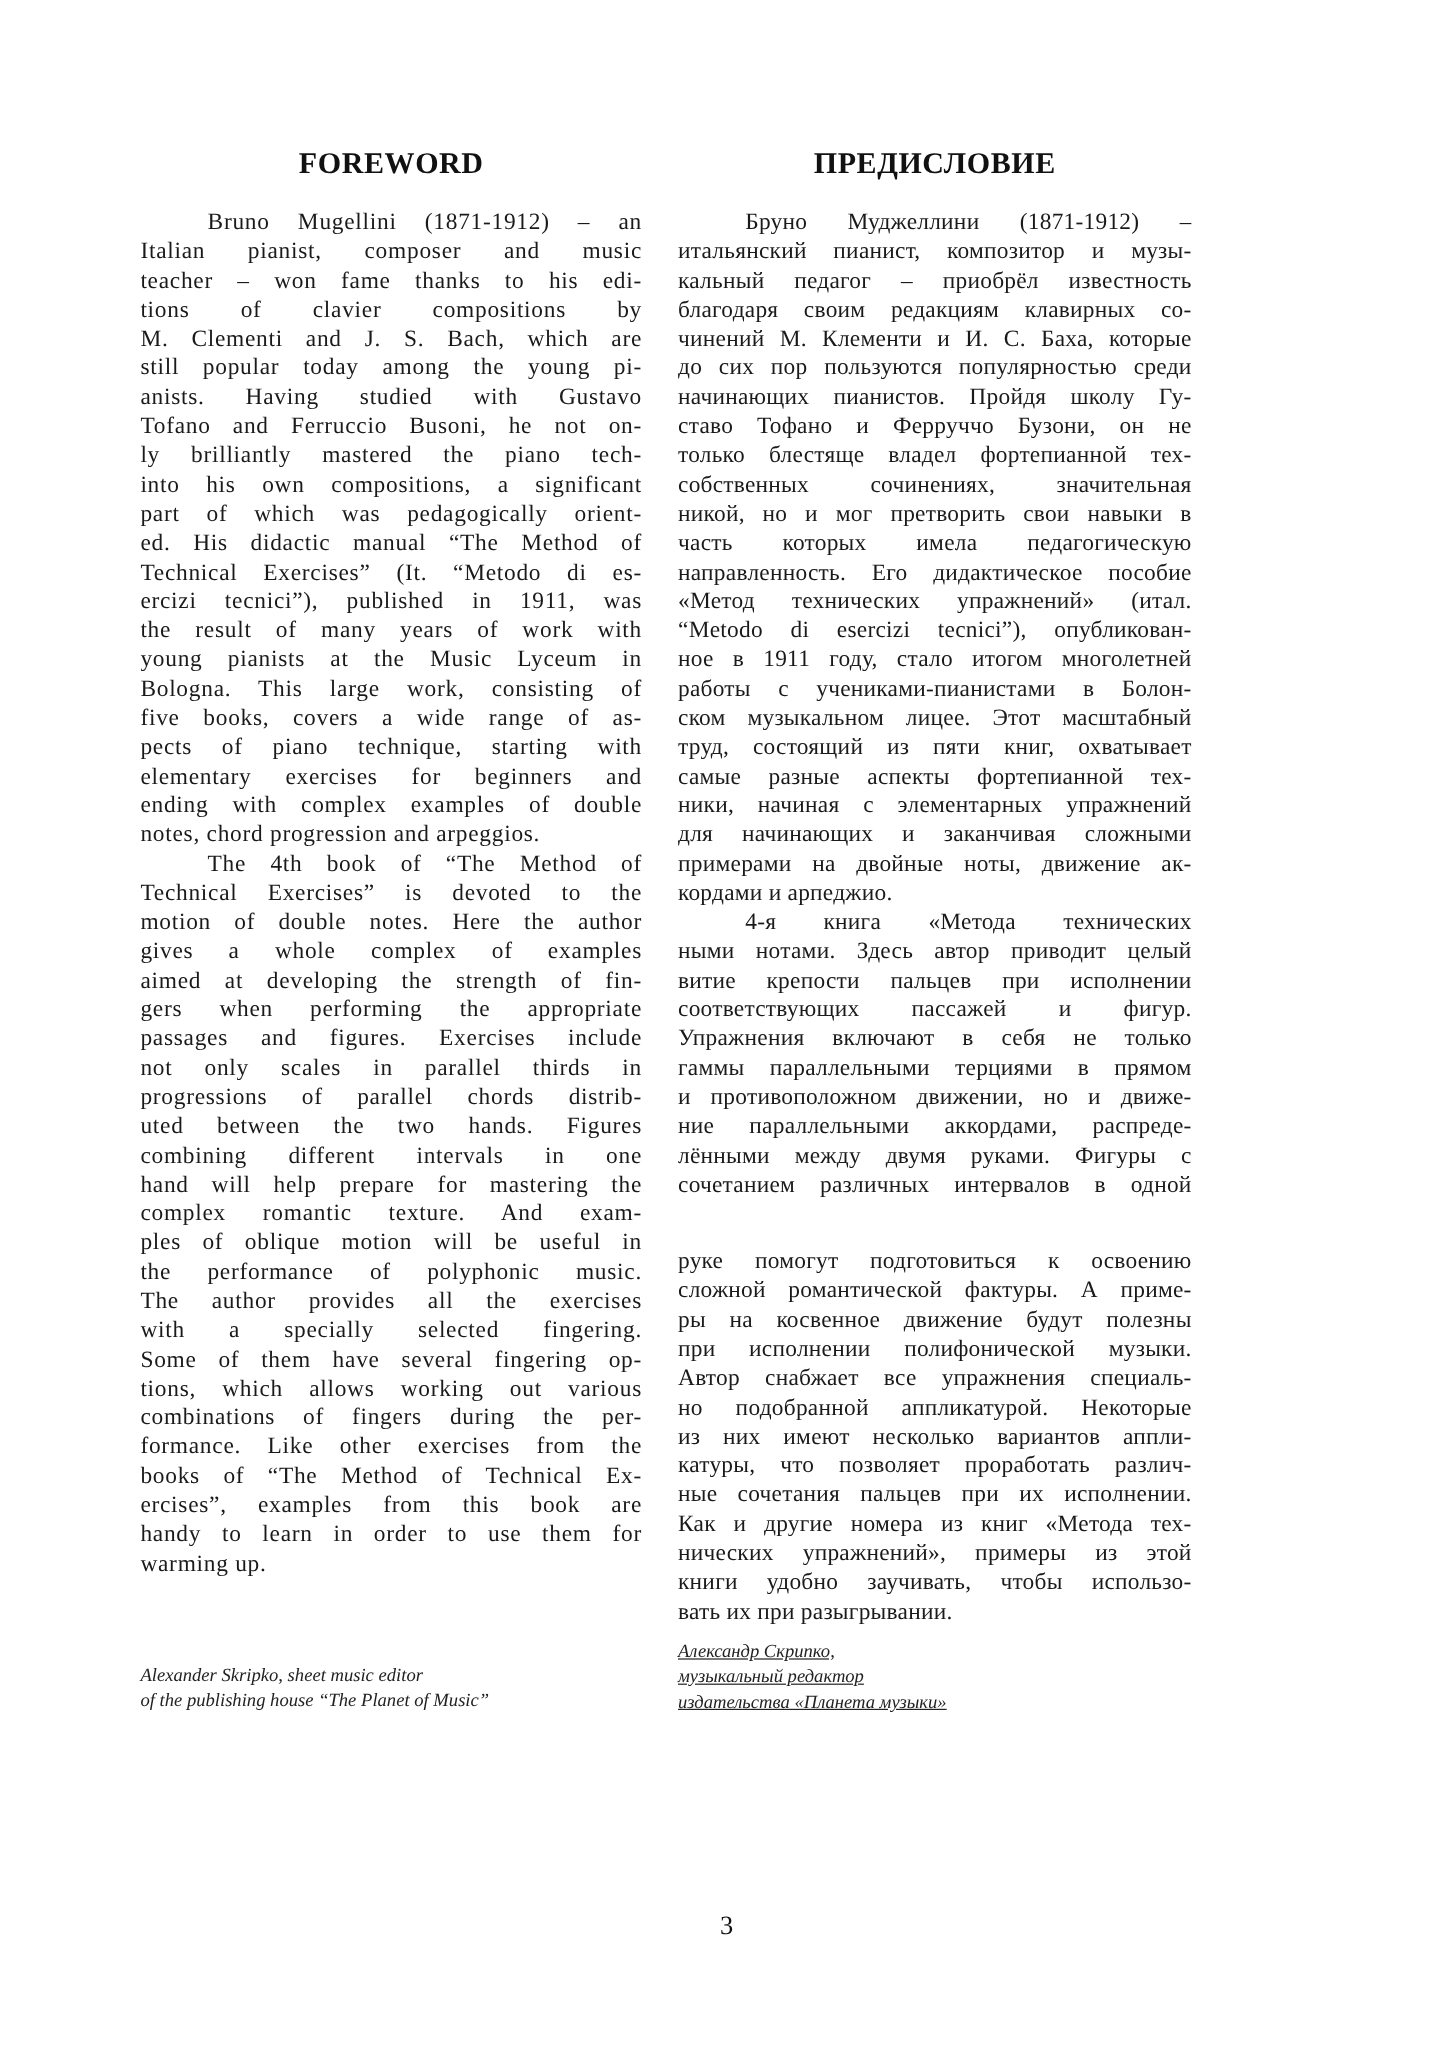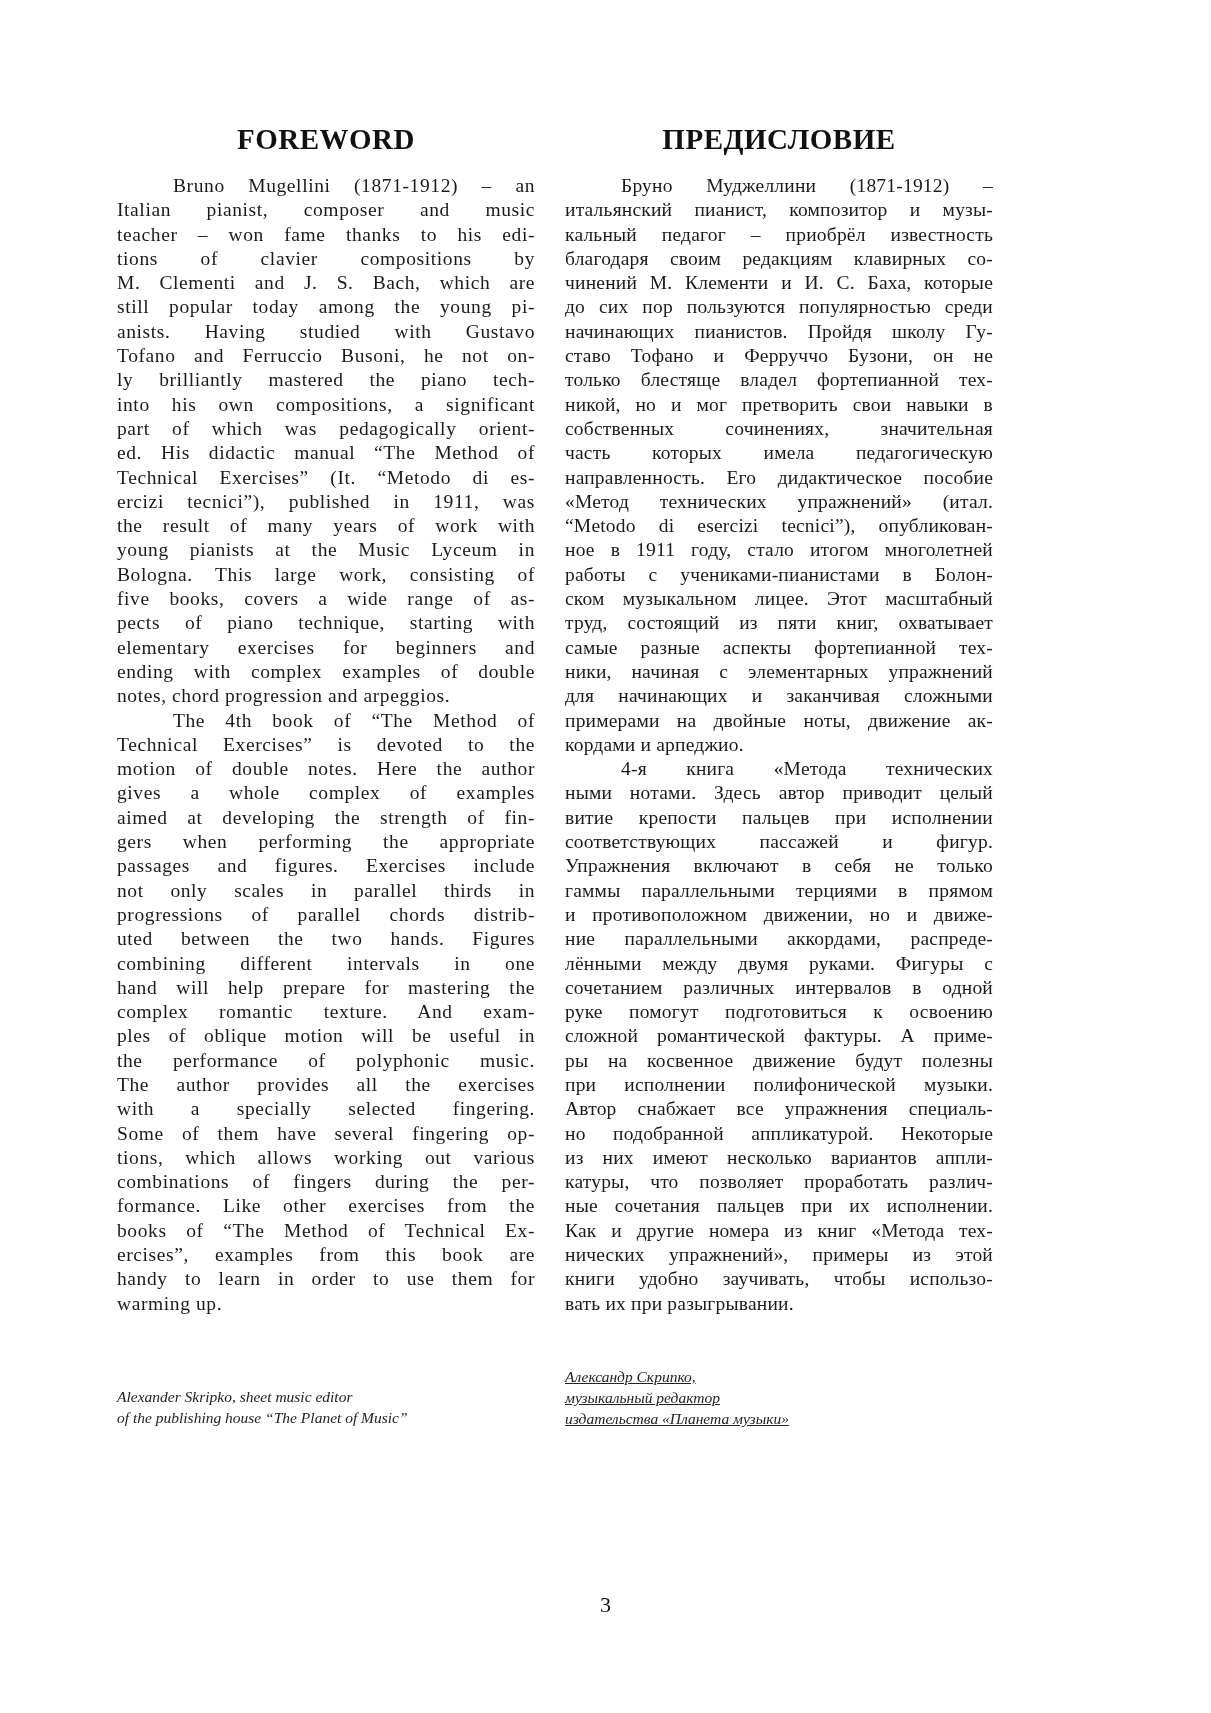--- a/index.html
+++ b/index.html
@@ -2,21 +2,21 @@
 <html><head>
 <meta charset="utf-8">
 <style>
   html, body { margin: 0; padding: 0; background: #ffffff; }
   body { width: 1211px; height: 1713px; position: relative; overflow: hidden;
          font-family: "Liberation Serif", "DejaVu Serif", serif; color: #1a1a1a; }
   .col { position: absolute; top: 0; }
   .col-left { left: 117px; width: 418px; }
   .col-right { left: 565px; width: 428px; }
   .title { position: absolute; top: 123px; width: 100%; text-align: center;
-           font-weight: bold; font-size: 29px; letter-spacing: 0.5px; color: #111; }
+           font-weight: bold; font-size: 25px; letter-spacing: 0.5px; color: #111; }
   .body { position: absolute; top: 174px; left: 0; width: 100%; }
   .line { display: block; height: 24.3px; line-height: 24.3px; font-size: 19.5px;
           text-align: justify; text-align-last: justify; white-space: nowrap;
           letter-spacing: 0.6px; }
   .col-right .line { letter-spacing: 0.2px; font-size: 19.5px; }
   .line.last { text-align-last: left; }
   .line.indent { padding-left: 56px; }
   .sig { position: absolute; font-style: italic; font-size: 15.5px; line-height: 21px; color: #222; }
   .sig-left { top: 1386px; left: 0; width: 100%; text-align: left; }
   .sig-right { top: 1366px; left: 0; width: 100%; text-align: left; text-decoration: underline; }
@@ -89,22 +89,22 @@
   <div class="body">
     <span class="line indent" style="white-space: normal; overflow: hidden;">Бруно Муджеллини (1871-1912) –</span>
     <span class="line" style="white-space: normal; overflow: hidden;">итальянский пианист, композитор и музы-</span>
     <span class="line" style="white-space: normal; overflow: hidden;">кальный педагог – приобрёл известность</span>
     <span class="line" style="white-space: normal; overflow: hidden;">благодаря своим редакциям клавирных со-</span>
     <span class="line" style="white-space: normal; overflow: hidden;">чинений М. Клементи и И. С. Баха, которые</span>
     <span class="line" style="white-space: normal; overflow: hidden;">до сих пор пользуются популярностью среди</span>
     <span class="line" style="white-space: normal; overflow: hidden;">начинающих пианистов. Пройдя школу Гу-</span>
     <span class="line" style="white-space: normal; overflow: hidden;">ставо Тофано и Ферруччо Бузони, он не</span>
     <span class="line" style="white-space: normal; overflow: hidden;">только блестяще владел фортепианной тех-</span>
+    <span class="line" style="white-space: normal; overflow: hidden;">собственных сочинениях, значительная</span>
     <span class="line" style="white-space: normal; overflow: hidden;">никой, но и мог претворить свои навыки в</span>
-    <span class="line" style="white-space: normal; overflow: hidden;">собственных сочинениях, значительная</span>
     <span class="line" style="white-space: normal; overflow: hidden;">часть которых имела педагогическую</span>
     <span class="line" style="white-space: normal; overflow: hidden;">направленность. Его дидактическое пособие</span>
     <span class="line" style="white-space: normal; overflow: hidden;">«Метод технических упражнений» (итал.</span>
     <span class="line" style="white-space: normal; overflow: hidden;">“Metodo di esercizi tecnici”), опубликован-</span>
     <span class="line" style="white-space: normal; overflow: hidden;">ное в 1911 году, стало итогом многолетней</span>
     <span class="line" style="white-space: normal; overflow: hidden;">работы с учениками-пианистами в Болон-</span>
     <span class="line" style="white-space: normal; overflow: hidden;">ском музыкальном лицее. Этот масштабный</span>
     <span class="line" style="white-space: normal; overflow: hidden;">труд, состоящий из пяти книг, охватывает</span>
     <span class="line" style="white-space: normal; overflow: hidden;">самые разные аспекты фортепианной тех-</span>
     <span class="line" style="white-space: normal; overflow: hidden;">ники, начиная с элементарных упражнений</span>
@@ -114,21 +114,21 @@
     <span class="line indent" style="white-space: normal; overflow: hidden;">4-я книга «Метода технических</span>
     <span class="line" style="white-space: normal; overflow: hidden;">ными нотами. Здесь автор приводит целый</span>
     <span class="line" style="white-space: normal; overflow: hidden;">витие крепости пальцев при исполнении</span>
     <span class="line" style="white-space: normal; overflow: hidden;">соответствующих пассажей и фигур.</span>
     <span class="line" style="white-space: normal; overflow: hidden;">Упражнения включают в себя не только</span>
     <span class="line" style="white-space: normal; overflow: hidden;">гаммы параллельными терциями в прямом</span>
     <span class="line" style="white-space: normal; overflow: hidden;">и противоположном движении, но и движе-</span>
     <span class="line" style="white-space: normal; overflow: hidden;">ние параллельными аккордами, распреде-</span>
     <span class="line" style="white-space: normal; overflow: hidden;">лёнными между двумя руками. Фигуры с</span>
     <span class="line" style="white-space: normal; overflow: hidden;">сочетанием различных интервалов в одной</span>
-    <span class="line" style="white-space: normal; overflow: hidden;">руке помогут подготовиться к освоению</span>
+    <span class="line" style="white-space: normal; overflow: hidden; margin-top: 40px;">руке помогут подготовиться к освоению</span>
     <span class="line" style="white-space: normal; overflow: hidden;">сложной романтической фактуры. А приме-</span>
     <span class="line" style="white-space: normal; overflow: hidden;">ры на косвенное движение будут полезны</span>
     <span class="line" style="white-space: normal; overflow: hidden;">при исполнении полифонической музыки.</span>
     <span class="line" style="white-space: normal; overflow: hidden;">Автор снабжает все упражнения специаль-</span>
     <span class="line" style="white-space: normal; overflow: hidden;">но подобранной аппликатурой. Некоторые</span>
     <span class="line" style="white-space: normal; overflow: hidden;">из них имеют несколько вариантов аппли-</span>
     <span class="line" style="white-space: normal; overflow: hidden;">катуры, что позволяет проработать различ-</span>
     <span class="line" style="white-space: normal; overflow: hidden;">ные сочетания пальцев при их исполнении.</span>
     <span class="line" style="white-space: normal; overflow: hidden;">Как и другие номера из книг «Метода тех-</span>
     <span class="line" style="white-space: normal; overflow: hidden;">нических упражнений», примеры из этой</span>

